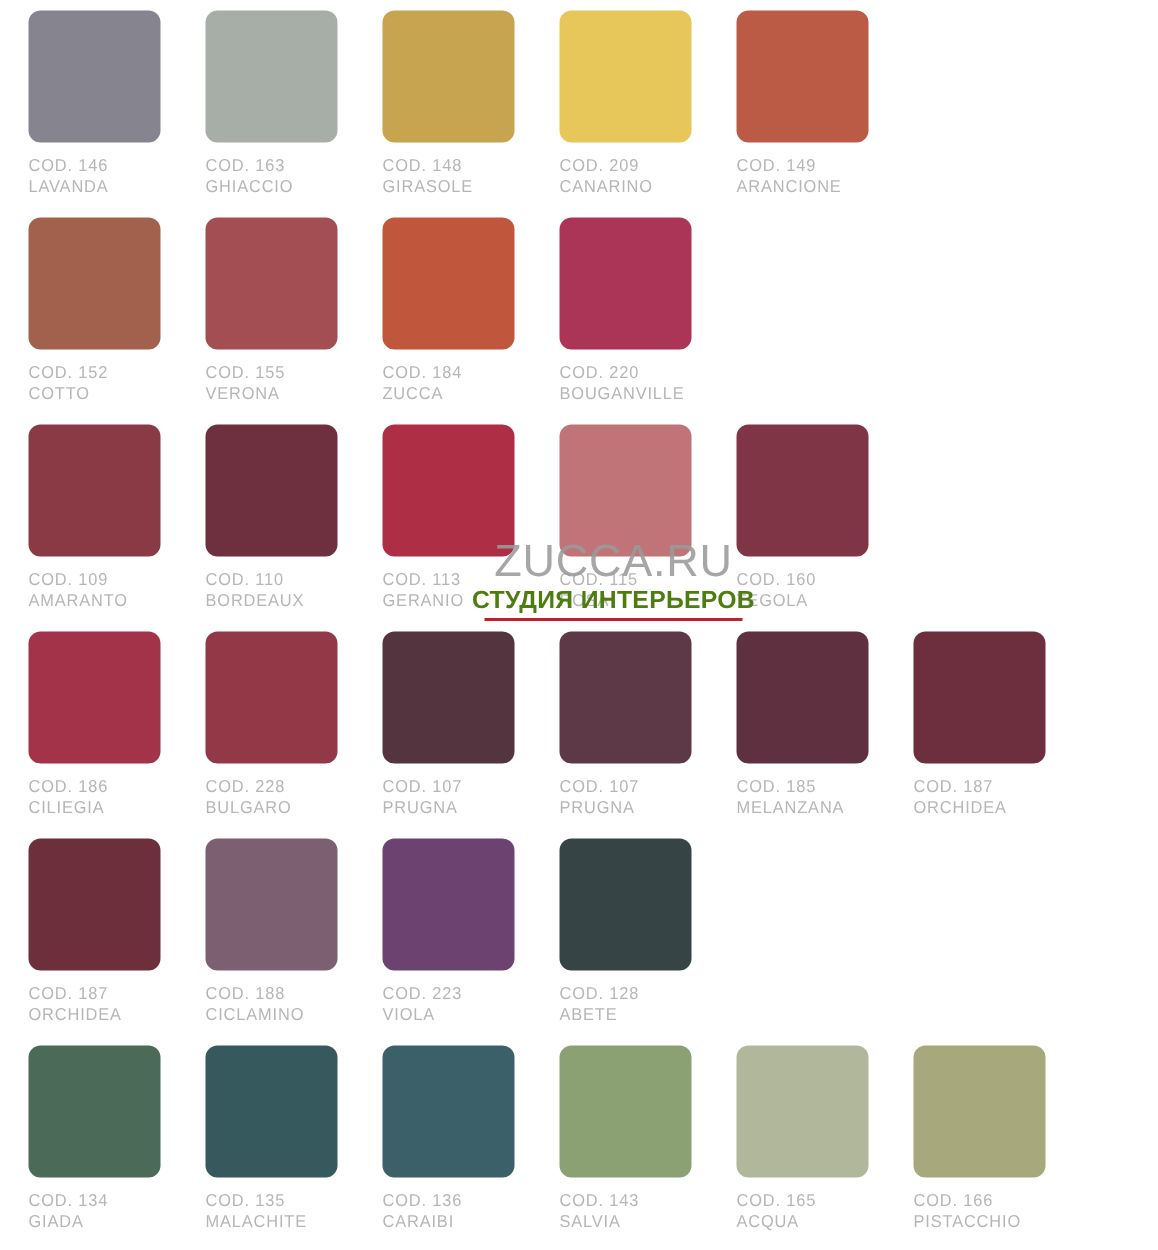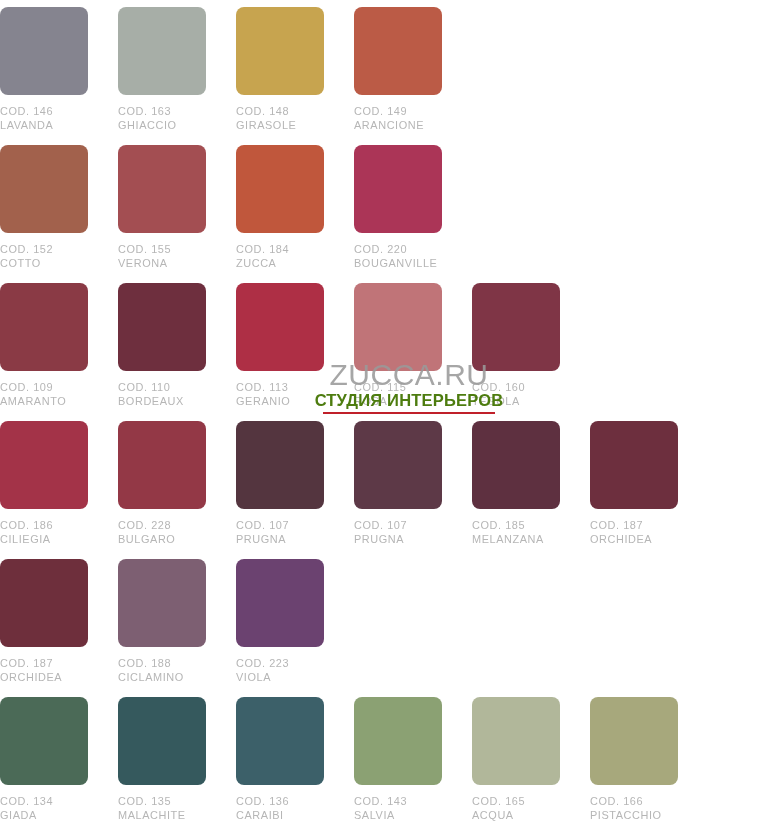--- a/index.html
+++ b/index.html
@@ -13,20 +13,21 @@
     overflow: hidden;
     font-family: "Liberation Sans", sans-serif;
     position: relative;
   }
 
   #palette {
     position: relative;
     width: 772px;
     height: 833px;
     box-sizing: border-box;
+    padding-left: 19px;
     padding-top: 7px;
   }
 
   .row {
     display: flex;
     height: 138px;
     gap: 30px;
   }
 
   .cell {
@@ -113,20 +114,27 @@
         </div>
       </div>
       <div class="cell">
         <div class="chip" style="background: rgb(199, 164, 79);"></div>
         <div class="caption">
           <span class="code">COD. 148</span>
           <span class="nm">GIRASOLE</span>
         </div>
       </div>
       <div class="cell">
+        <div class="chip" style="background: rgb(231, 198, 90);"></div>
+        <div class="caption">
+          <span class="code">COD. 209</span>
+          <span class="nm">CANARINO</span>
+        </div>
+      </div>
+      <div class="cell">
         <div class="chip" style="background: rgb(187, 91, 70);"></div>
         <div class="caption">
           <span class="code">COD. 149</span>
           <span class="nm">ARANCIONE</span>
         </div>
       </div>
     </div>
     <div class="row">
       <div class="cell">
         <div class="chip" style="background: rgb(162, 97, 76);"></div>
@@ -251,20 +259,27 @@
         <div class="caption">
           <span class="code">COD. 188</span>
           <span class="nm">CICLAMINO</span>
         </div>
       </div>
       <div class="cell">
         <div class="chip" style="background: rgb(107, 66, 112);"></div>
         <div class="caption">
           <span class="code">COD. 223</span>
           <span class="nm">VIOLA</span>
+        </div>
+      </div>
+      <div class="cell">
+        <div class="chip" style="background: rgb(55, 68, 70);"></div>
+        <div class="caption">
+          <span class="code">COD. 128</span>
+          <span class="nm">ABETE</span>
         </div>
       </div>
     </div>
     <div class="row">
       <div class="cell">
         <div class="chip" style="background: rgb(75, 106, 87);"></div>
         <div class="caption">
           <span class="code">COD. 134</span>
           <span class="nm">GIADA</span>
         </div>

